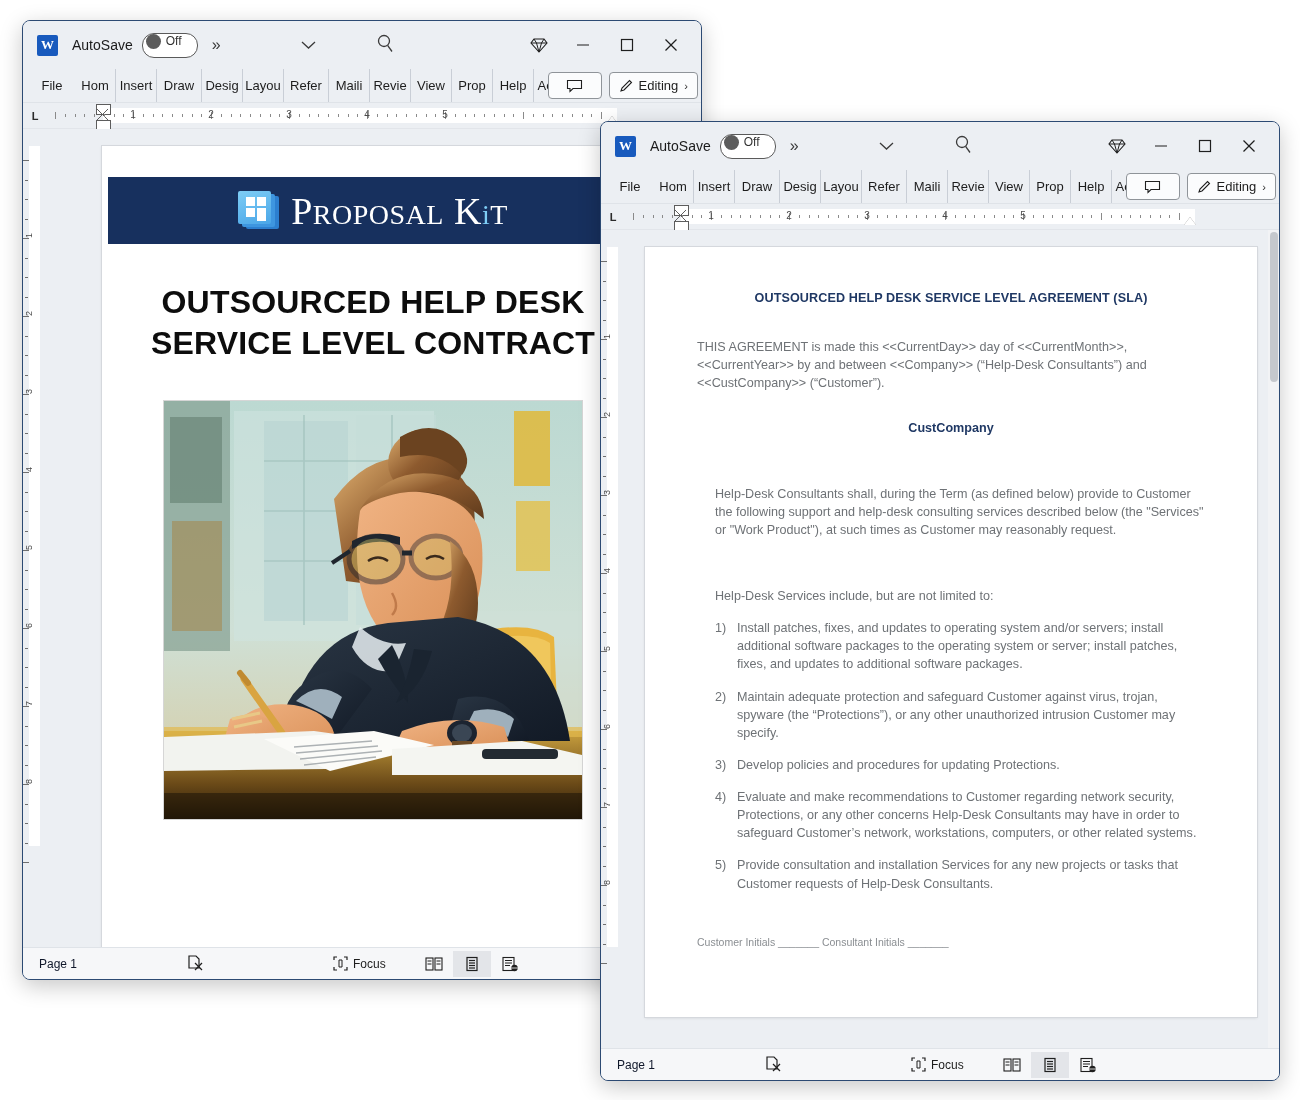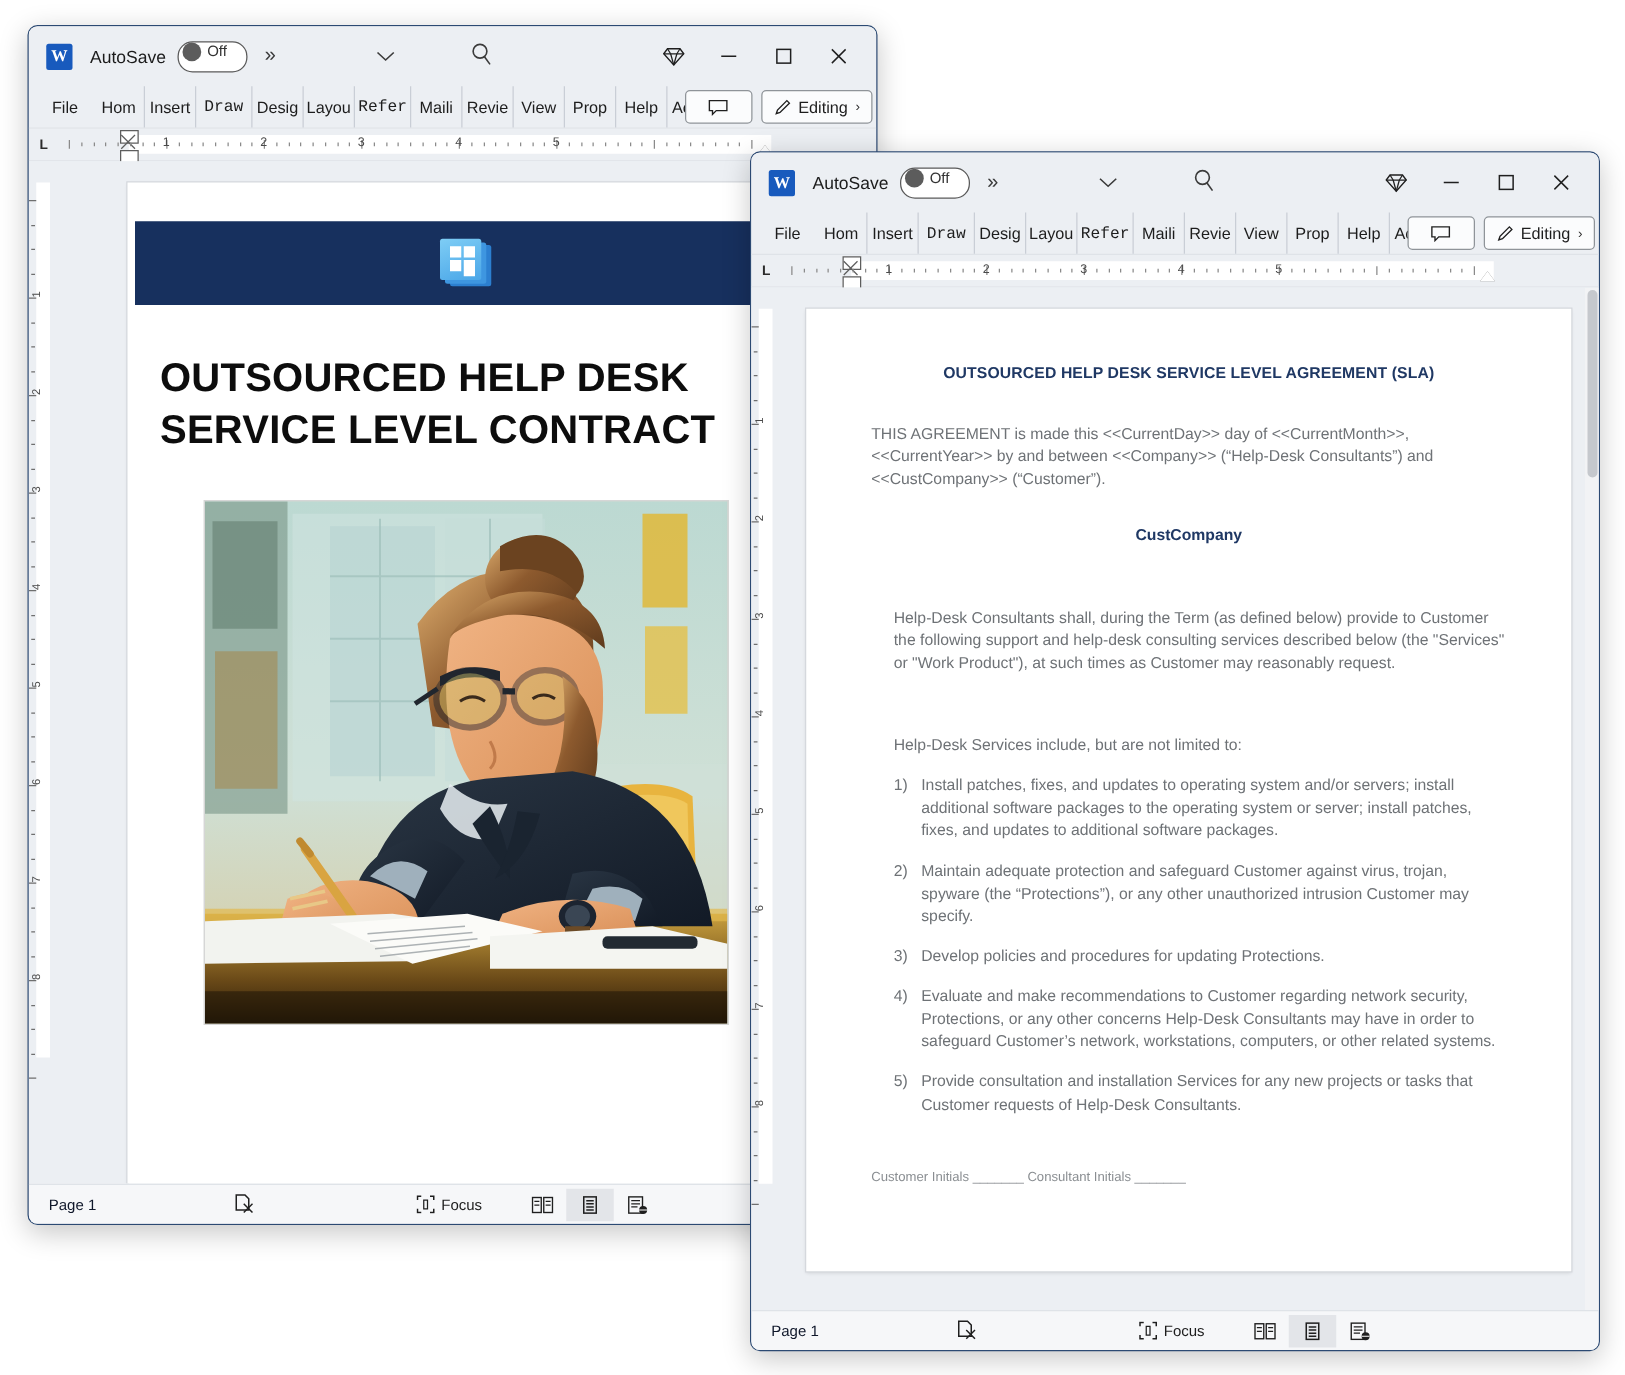--- a/index.html
+++ b/index.html
@@ -84,21 +84,21 @@
   .rtab{
     display:flex;align-items:center;justify-content:center;
     font-size:13px;color:#1d1d1d;
     padding:0 4px;
     border-right:1px solid #c9ced6;
     overflow:hidden;white-space:nowrap;
     box-sizing:border-box;
   }
   .rtab.first{border-right:none;width:46px;}
   .rtab.w40{width:41px;}
-  .rtab.w44{width:45px;font-family:Liberation Mono, monospace;}
+  .rtab.w44{width:45px;}
   .rtab.noborder{border-right:none;}
   .rt-right{
     position:absolute;right:3px;top:2px;height:29px;display:flex;align-items:center;gap:7px;
   }
   .pillbtn{
     height:25px;border:1px solid #8f9499;border-radius:4px;background:#fbfcfd;
     display:flex;align-items:center;justify-content:center;gap:5px;
     font-size:13px;color:#1d1d1d;padding:0 9px;white-space:nowrap;
   }
   .pillbtn.comment{width:52px;padding:0;}
@@ -185,21 +185,21 @@
   .pk-wsq.d{left:19px;top:17px;width:9px;height:13px;}
   .pk-word{
     font-family:"Liberation Serif", serif;
     color:#ffffff;font-size:38px;letter-spacing:0.5px;
     white-space:nowrap;line-height:1;
   }
   .pk-word .sm{font-size:28px;}
   .pk-kit-i{color:#7ecdf5;}
 
   .doc1-title{
-    margin:38px 26px 0 26px;text-align:left;
+    margin:38px 26px 0 26px;text-align:center;
     font-family:"Liberation Sans", sans-serif;
     font-weight:bold;font-size:32px;line-height:1.28;
     color:#0d0d0d;letter-spacing:0.2px;
   }
   .doc1-img-wrap{
     margin:36px auto 0 auto;width:418px;height:418px;
     border:1px solid #d6d6d6;background:#cfd8d0;position:relative;overflow:hidden;
   }
 
   
@@ -468,20 +468,21 @@
         <div class="pk-banner">
           <div class="pk-logo-ico">
             <div class="pk-sq s3"></div>
             <div class="pk-sq s2"></div>
             <div class="pk-sq s1"></div>
             <div class="pk-wsq a"></div>
             <div class="pk-wsq b"></div>
             <div class="pk-wsq c"></div>
             <div class="pk-wsq d"></div>
           </div>
+          <div class="pk-word"><span>P</span><span class="sm">ROPOSAL</span>&nbsp;<span>K</span><span class="sm pk-kit-i">i</span><span class="sm">T</span></div>
         </div>
 
         <div class="doc1-title">
           <div>OUTSOURCED HELP DESK</div>
           <div>SERVICE LEVEL CONTRACT</div>
         </div>
 
         <div class="doc1-img-wrap">
           <svg width="418" height="418" viewBox="0 0 418 418" preserveAspectRatio="none">
             <defs>

